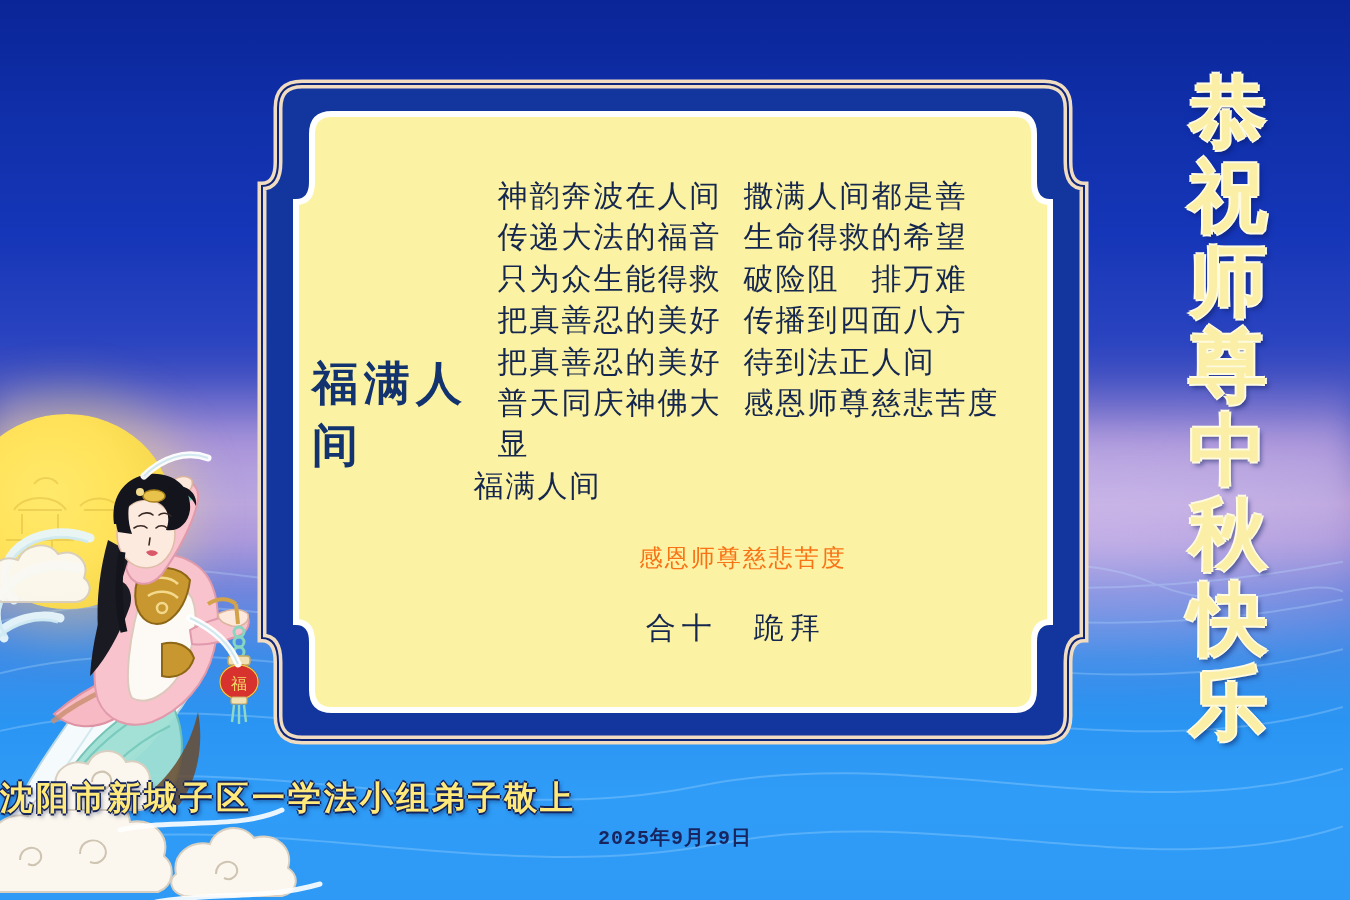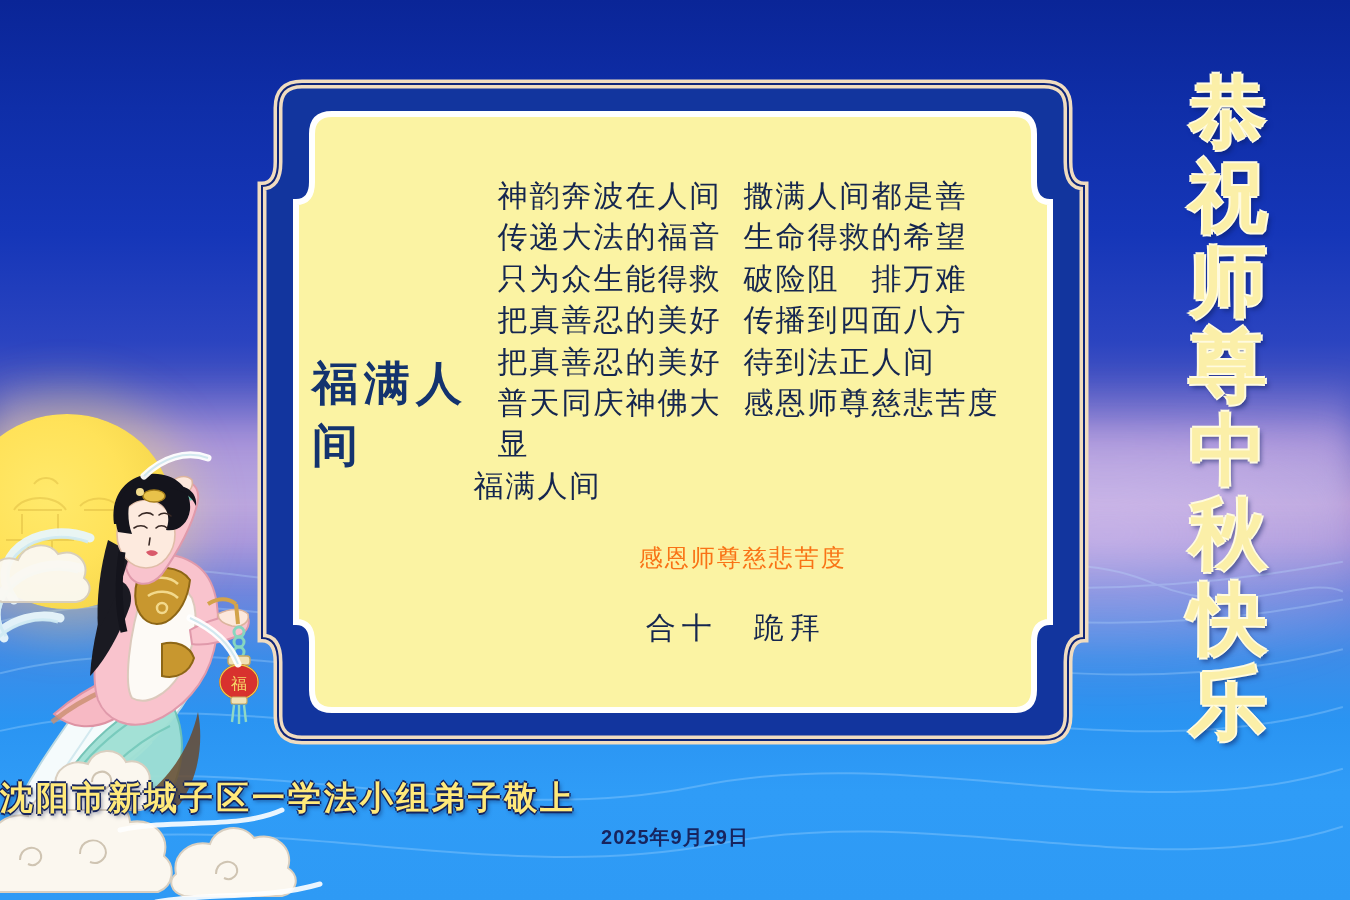--- a/index.html
+++ b/index.html
@@ -113,21 +113,21 @@
     position:absolute; left:0; right:0; top:776px; 
     font-size:33px; font-weight:700; letter-spacing:3px;
     color:#ffe97a;
     font-family:"DejaVu Serif", serif;
     text-shadow:-1.6px 0 0 #16245c, 1.6px 0 0 #16245c, 0 -1.6px 0 #16245c,
                  0 1.6px 0 #16245c, 2px 3px 4px rgba(5,20,70,.5);
   }
   .datetext{
     position:absolute; left:0; right:0; top:824px; text-align:center;
     font-size:20px; font-weight:700; color:#17245e;
-    font-family:Liberation Sans, sans-serif; letter-spacing:1px;
+    font-family:Liberation Mono, monospace; letter-spacing:1px;
   }
 </style>
 </head>
 <body>
 
 <div id="stage">
 
   <div class="sky"></div>
   <div class="haze"></div>
   <div class="haze2"></div>

